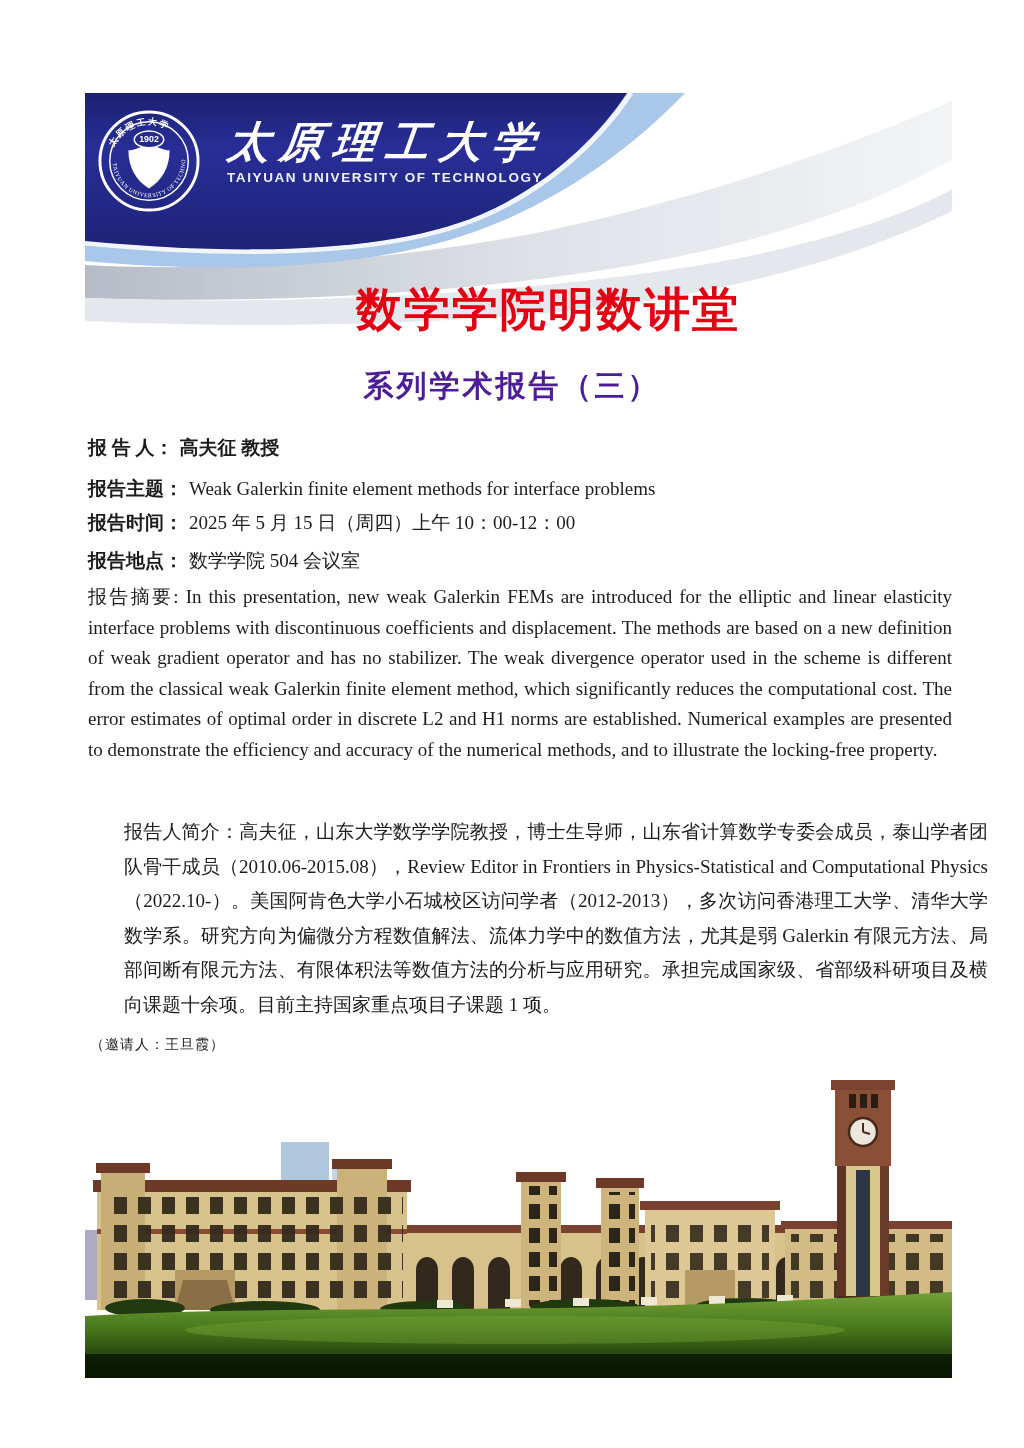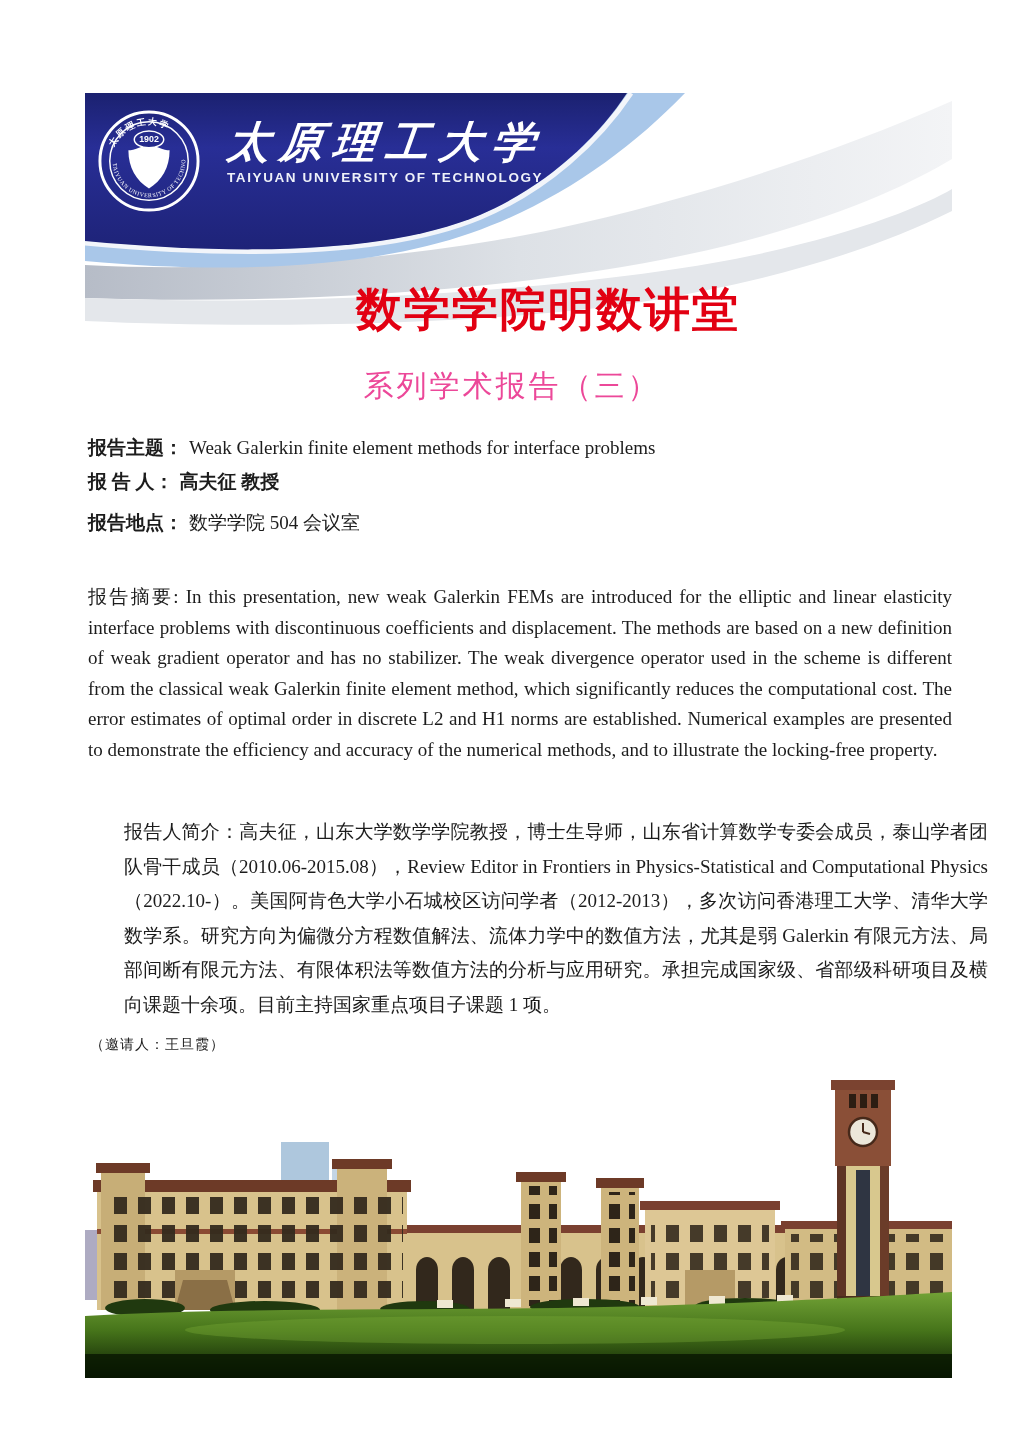--- a/index.html
+++ b/index.html
@@ -16,21 +16,21 @@
   .uni-zh { font-size:43px; font-weight:bold; font-style:italic; letter-spacing:10px;
             transform:skewX(-6deg); white-space:nowrap; line-height:1.1;
             font-family:"Liberation Serif","DejaVu Serif",serif; }
   .uni-en { margin-top:4px; font-size:13.5px; font-weight:bold; letter-spacing:1.6px;
             color:#eef1f9; font-family:"Liberation Sans","DejaVu Sans",sans-serif; white-space:nowrap; }
 
   
   .main-title { position:absolute; left:0; top:285px; width:100%; text-align:center;
                 font-size:46px; font-weight:bold; letter-spacing:2px; line-height:1.1;margin-left:36px; }
   .sub-title { position:absolute; left:0; top:366px; width:100%; text-align:center;
-               font-size:30px; letter-spacing:3px; color:#ec4899; }
+               font-size:30px; letter-spacing:3px; color:#4c1d95;font-weight:bold; }
 
   
   .details { position:absolute; left:88px; top:434px; width:864px; font-size:19px; }
   .detail-row { line-height:27px; }
   .detail-row.r1 { margin-bottom:7px; }
   .detail-row.r2 { margin-bottom:14px; }
   .detail-row.r3 { margin-bottom:11px; }
   .detail-label { font-weight:bold; }
   .detail-value { margin-left:6px; }
   .detail-value.bold { font-weight:bold; }
@@ -100,25 +100,28 @@
         <div class="uni-zh">太原理工大学</div>
         <div class="uni-en">TAIYUAN UNIVERSITY OF TECHNOLOGY</div>
       </div>
     </div>
   </div>
 
   <h1 class="main-title" style="color:#e20012;">数学学院明数讲堂</h1>
   <div class="sub-title">系列学术报告（三）</div>
 
   <div class="details">
+    <div class="detail-row r2">
+      <span class="detail-label">报 告 人：</span><span class="detail-value bold">高夫征 教授</span>
+    </div>
     <div class="detail-row r1">
       <span class="detail-label">报告主题：</span><span class="detail-value">Weak Galerkin finite element methods for interface problems</span>
     </div>
-    <div class="detail-row r2">
-      <span class="detail-label">报 告 人：</span><span class="detail-value bold">高夫征 教授</span>
+    <div class="detail-row r3">
+      <span class="detail-label">报告时间：</span><span class="detail-value">2025 年 5 月 15 日（周四）上午 10：00-12：00</span>
     </div>
     <div class="detail-row r4">
       <span class="detail-label">报告地点：</span><span class="detail-value">数学学院 504 会议室</span>
     </div>
   </div>
 
   <p class="abstract"><span class="para-label">报告摘要:</span><span> In this presentation, new weak Galerkin FEMs are introduced for the elliptic and linear elasticity interface problems with discontinuous coefficients and displacement. The methods are based on a new definition of weak gradient operator and has no stabilizer. The weak divergence operator used in the scheme is different from the classical weak Galerkin finite element method, which significantly reduces the computational cost. The error estimates of optimal order in discrete L2 and H1 norms are established. Numerical examples are presented to demonstrate the efficiency and accuracy of the numerical methods, and to illustrate the locking-free property.</span></p>
 
   <p class="bio"><span class="para-label">报告人简介：</span><span>高夫征，山东大学数学学院教授，博士生导师，山东省计算数学专委会成员，泰山学者团队骨干成员（2010.06-2015.08），Review Editor in Frontiers in Physics-Statistical and Computational Physics（2022.10-）。美国阿肯色大学小石城校区访问学者（2012-2013），多次访问香港理工大学、清华大学数学系。研究方向为偏微分方程数值解法、流体力学中的数值方法，尤其是弱 Galerkin 有限元方法、局部间断有限元方法、有限体积法等数值方法的分析与应用研究。承担完成国家级、省部级科研项目及横向课题十余项。目前主持国家重点项目子课题 1 项。</span></p>
 

